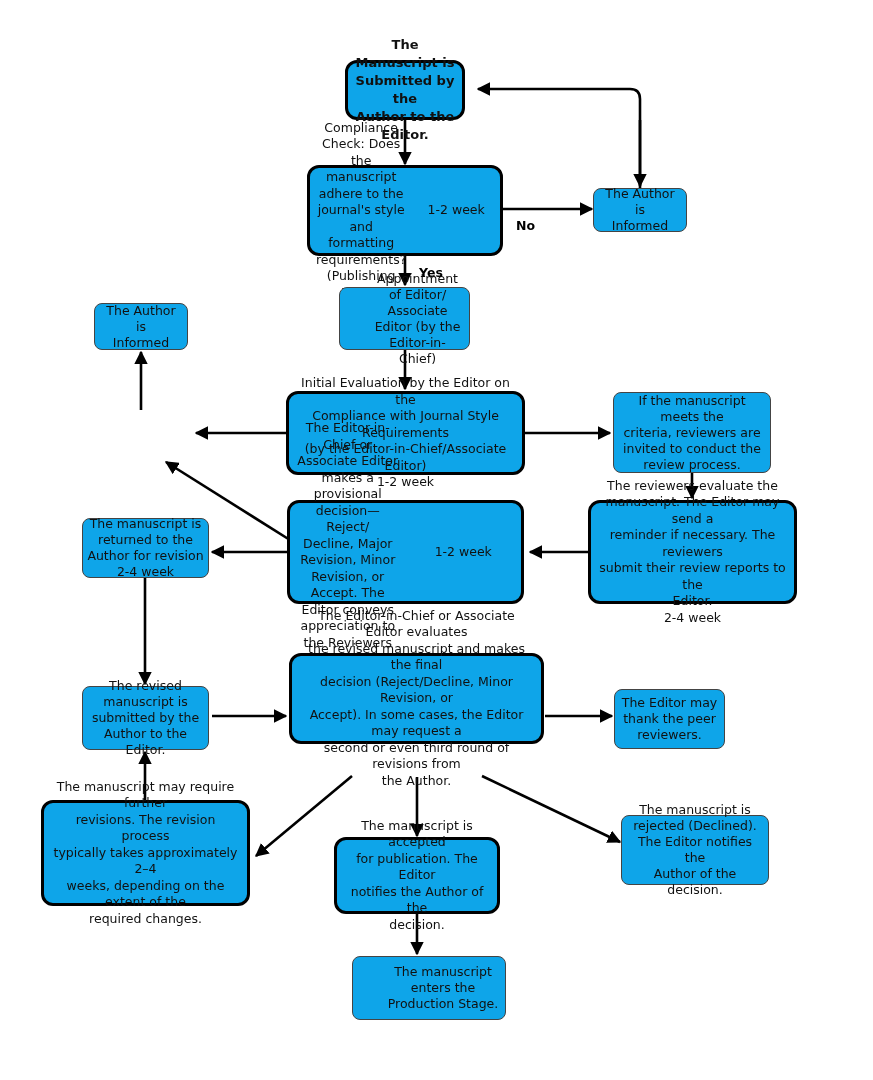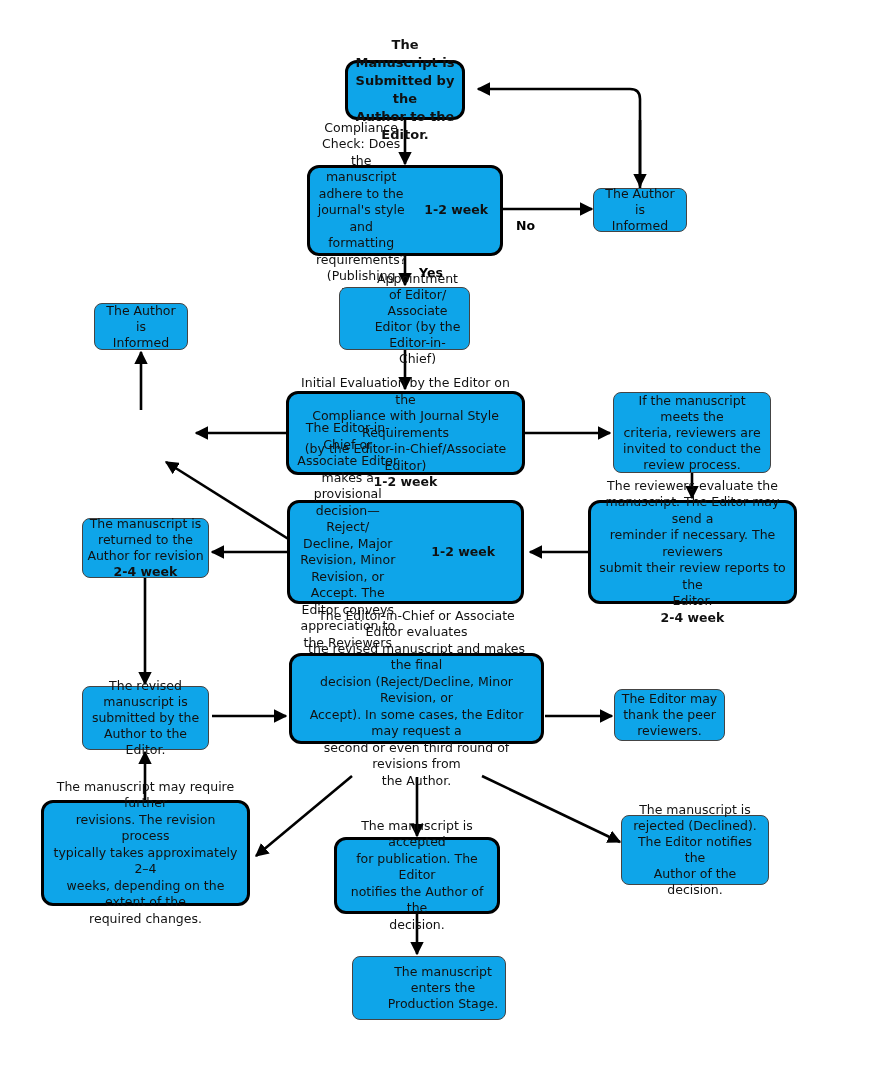--- a/index.html
+++ b/index.html
@@ -12,21 +12,21 @@
         display:flex;align-items:center;justify-content:center;
         text-align:center;color:#111111;}
   .node .txt{display:block;width:100%;padding:0 6px;white-space:pre-line;}
 
   
   .thin{border:1px solid #444;border-radius:8px;font-size:12.5px;line-height:16px;}
   
   .thick{border:3px solid #000;border-radius:12px;font-size:12.5px;line-height:16.5px;}
   .thickbold{border:3px solid #000;border-radius:12px;font-size:13px;line-height:18px;font-weight:bold;}
 
-  .dur{display:block;font-weight:bold;}
+  .dur{display:block;font-weight:normal;}
   .edge-label{position:absolute;font-size:12.5px;font-weight:bold;color:#000;}
 </style>
 </head>
 <body>
 
 <div id="stage">
 
   <svg id="wires" viewBox="0 0 873 1080" xmlns="http://www.w3.org/2000/svg">
     <defs>
       <marker id="ah" viewBox="0 0 10 10" refX="9" refY="5" markerWidth="5.2" markerHeight="5.2" orient="auto-start-reverse">
@@ -161,21 +161,21 @@
 
   <div class="node thick" style="left:289px;top:653px;width:255px;height:91px;">
     <span class="txt">The Editor-in-Chief or Associate Editor evaluates
 the revised manuscript and makes the final
 decision (Reject/Decline, Minor Revision, or
 Accept). In some cases, the Editor may request a
 second or even third round of revisions from
 the Author.</span>
   </div>
 
-  <div class="node thin" style="left:614px;top:689px;width:111px;height:52px;">
+  <div class="node thin" style="left:614px;top:689px;width:111px;height:60px;">
     <span class="txt">The Editor may
 thank the peer
 reviewers.</span>
   </div>
 
   <div class="node thick" style="left:41px;top:800px;width:209px;height:106px;">
     <span class="txt">The manuscript may require further
 revisions. The revision process
 typically takes approximately 2–4
 weeks, depending on the extent of the

